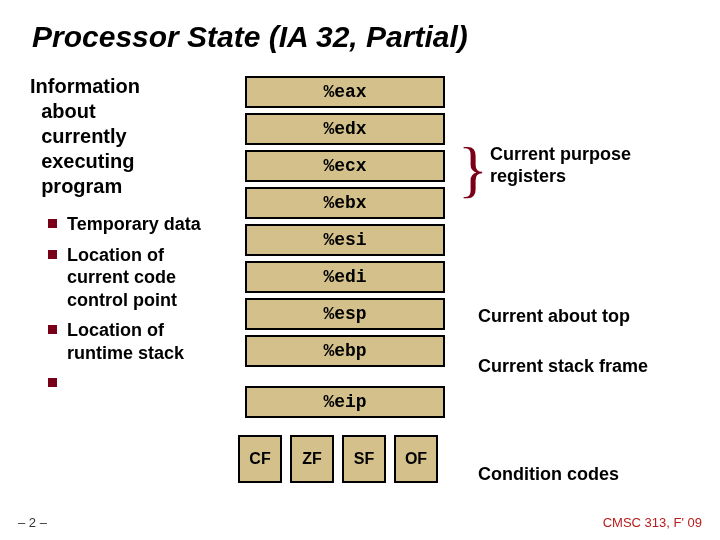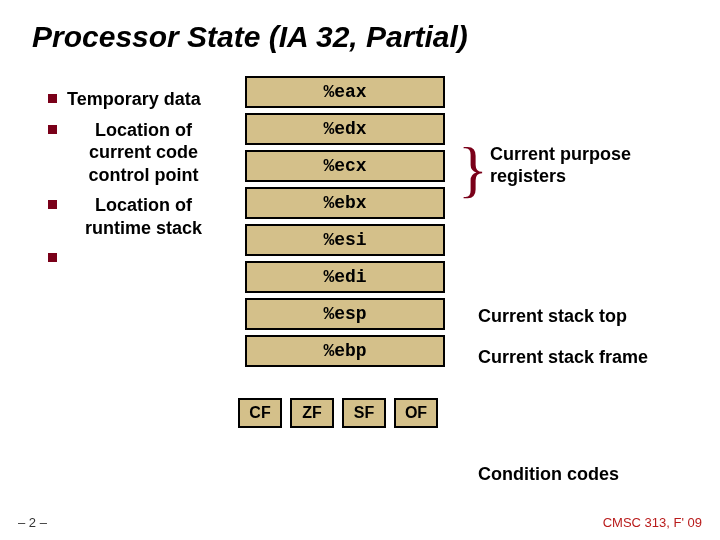--- a/index.html
+++ b/index.html
@@ -27,21 +27,20 @@
     padding-right: 10px;
   }
   .heading {
     font-size: 20px;
     font-weight: bold;
     color: #000;
     line-height: 1.25;
   }
   .bullets {
     padding: 14px 0 0 18px;
-    text-align: center;
   }
   .bullet {
     display: flex;
     align-items: flex-start;
     margin-bottom: 8px;
   }
   .sq {
     width: 9px;
     height: 9px;
     background: #7a0019;
@@ -76,21 +75,21 @@
     margin-bottom: 5px;
   }
   .gap { height: 14px; }
   .flags {
     display: flex;
     margin-top: 12px;
     margin-left: -6px;
   }
   .flag {
     width: 44px;
-    height: 30px;
+    height: 48px;
     border: 2px solid #000;
     background: #d4c08a;
     display: flex;
     align-items: center;
     justify-content: center;
     font-family: Arial, sans-serif;
     font-weight: bold;
     font-size: 16px;
     margin-right: 8px;
   }
@@ -110,21 +109,21 @@
   }
   .label {
     position: absolute;
     font-size: 18px;
     font-weight: bold;
     color: #000;
     left: 30px;
   }
   .lbl-gen { top: 70px; line-height: 1.2; }
   .lbl-stktop { top: 232px; left: 18px; }
-  .lbl-stkfrm { top: 273px; left: 18px; }
+  .lbl-stkfrm { top: 282px; left: 18px; }
   .lbl-ip { top: 323px; left: 18px; }
   .lbl-cc { top: 365px; left: 18px; color: #000000; margin-top: 25px; }
   .pagenum {
     position: absolute;
     left: 18px;
     bottom: 10px;
     font-size: 13px;
     color: #333;
   }
   .footer {
@@ -136,20 +135,27 @@
   }
 </style>
 </head>
 <body>
 
 <div class="title">Processor State (IA 32, Partial)</div>
 
 <div class="content">
 
   <div class="left">
+    <div class="heading">
+      <span>Information</span><br>
+      &nbsp;&nbsp;<span>about</span><br>
+      &nbsp;&nbsp;<span>currently</span><br>
+      &nbsp;&nbsp;<span>executing</span><br>
+      &nbsp;&nbsp;<span>program</span>
+    </div>
     <div class="bullets">
       <div class="bullet">
         <div class="sq"></div>
         <div class="btxt">Temporary data</div>
       </div>
       <div class="bullet">
         <div class="sq"></div>
         <div class="btxt">Location of current code control point</div>
       </div>
       <div class="bullet">
@@ -165,32 +171,33 @@
   <div class="mid">
     <div class="reg">%eax</div>
     <div class="reg">%edx</div>
     <div class="reg">%ecx</div>
     <div class="reg">%ebx</div>
     <div class="reg">%esi</div>
     <div class="reg">%edi</div>
     <div class="reg">%esp</div>
     <div class="reg">%ebp</div>
     <div class="gap"></div>
+    <div class="reg">%eip</div>
     <div class="flags">
       <div class="flag">CF</div>
       <div class="flag">ZF</div>
       <div class="flag">SF</div>
       <div class="flag">OF</div>
     </div>
   </div>
 
   <div class="right">
     <div class="brace">}</div>
     <div class="label lbl-gen">Current purpose registers</div>
-    <div class="label lbl-stktop">Current stack top</div>
+    <div class="label lbl-stktop">Current about top</div>
     <div class="label lbl-stkfrm">Current stack frame</div>
     <div class="label lbl-cc">Condition codes</div>
   </div>
 
 </div>
 
 <div class="pagenum">– 2 –</div>
 <div class="footer">CMSC 313, F' 09</div>
 
 </body></html>

